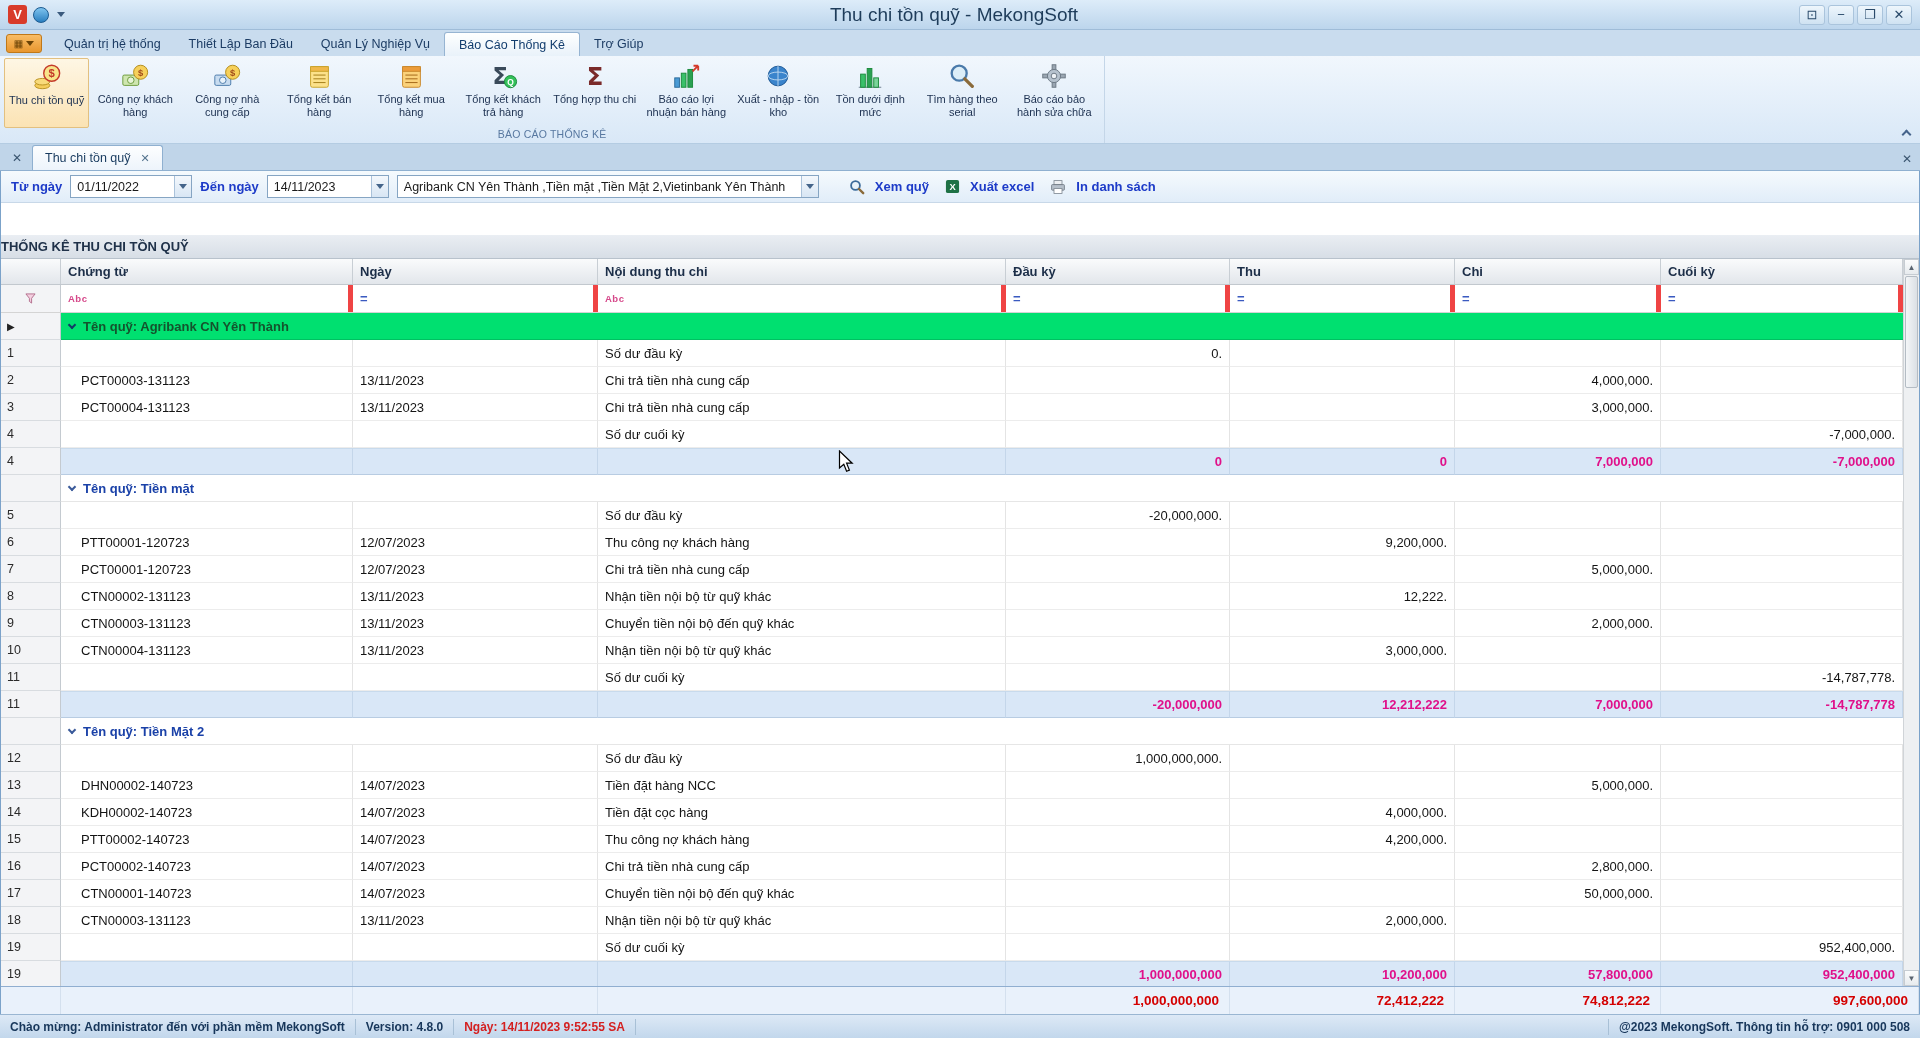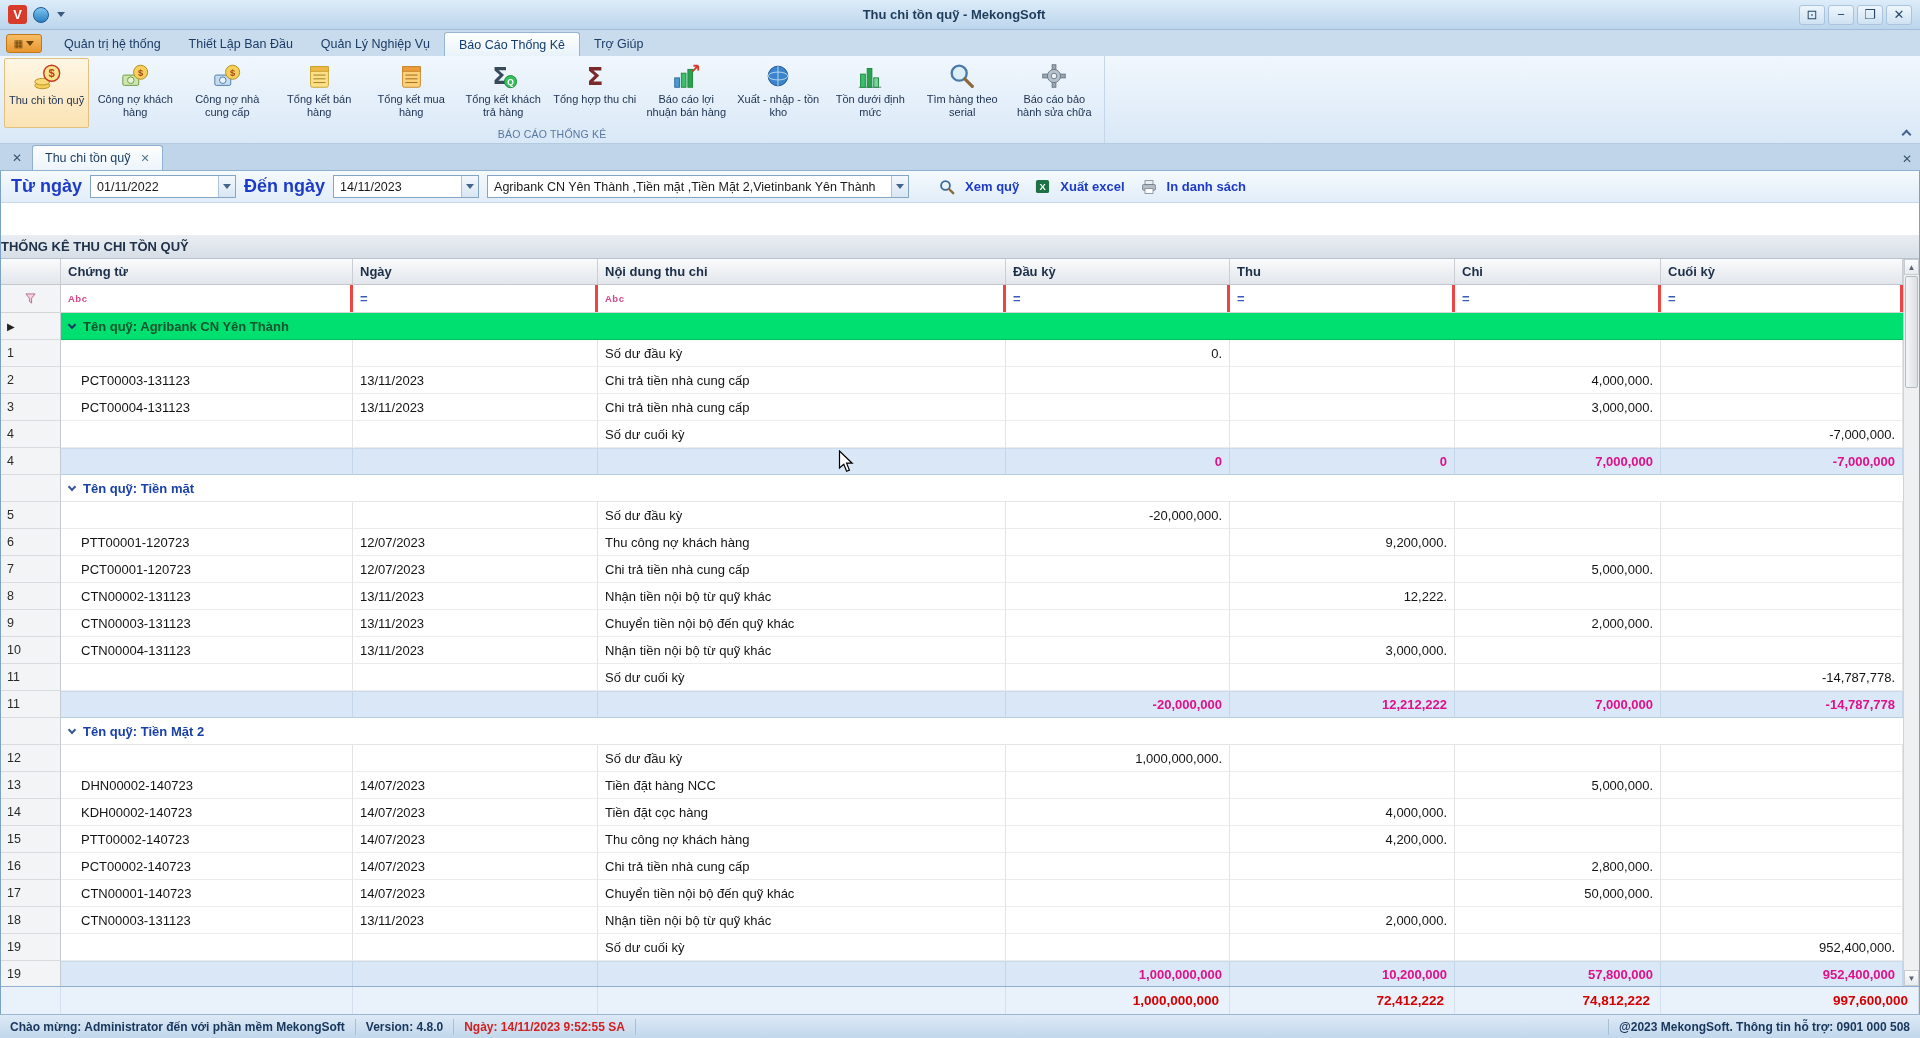--- a/index.html
+++ b/index.html
@@ -6,21 +6,21 @@
   html,body { width:1920px; height:1038px; overflow:hidden; }
   body { font-family:"Liberation Sans", sans-serif; font-size:13px; background:#cfe0f0; }
   .app { width:1920px; height:1038px; display:flex; flex-direction:column; position:relative; }
 
   
   .titlebar { flex:0 0 30px; background:linear-gradient(#ddecf9,#bcd5ec); border-bottom:1px solid #9fbcd8; display:flex; align-items:center; position:relative; }
   .tb-left { display:flex; align-items:center; gap:6px; padding-left:8px; z-index:2; }
   .logo { width:19px; height:19px; border-radius:3px; background:#d83b2a; color:#fff; font-weight:bold; font-size:13px; display:flex; align-items:center; justify-content:center; }
   .tb-ico { width:16px; height:16px; border-radius:50%; background:linear-gradient(#7fc4ef,#2a7fc0); border:1px solid #1a5a90; }
   .tb-caret { width:0; height:0; border-left:4px solid transparent; border-right:4px solid transparent; border-top:5px solid #3a5a7e; margin-left:2px; }
-  .tb-title { position:absolute; left:0; right:12px; text-align:center; color:#1e3c5a; font-size:13px;font-weight:bold; }
+  .tb-title { position:absolute; left:0; right:12px; text-align:center; color:#1e3c5a; font-size:19px; }
   .tb-right { margin-left:auto; display:flex; gap:3px; padding-right:8px; z-index:2; }
   .winbtn { width:26px; height:20px; display:flex; align-items:center; justify-content:center; color:#2a4a6a; font-size:13px; border-radius:3px; background:linear-gradient(#eef6fc,#cfe2f2); border:1px solid #aac4dc; }
 
   
   .menubar { flex:0 0 26px; background:#c9dcee; display:flex; align-items:flex-end; padding-left:4px; }
   .appbtn { width:36px; height:19px; background:linear-gradient(#f9bd66,#e8962e); border:1px solid #c07818; border-radius:3px; margin:0 8px 3px 2px; display:flex; align-items:center; justify-content:center; gap:3px; color:#6a4206; font-size:10px; }
   .appbtn .dd { border-top-color:#6a4206; }
   .mtab { padding:5px 14px 4px; color:#1c3c64; font-size:12.5px; }
   .mtab.active { background:linear-gradient(#feffff,#e9f2fa); border:1px solid #96b4d2; border-bottom:none; border-radius:3px 3px 0 0; color:#123d6e; }
 
@@ -38,43 +38,43 @@
   
   .doctabs { flex:0 0 27px; background:#c0d5e9; border-bottom:1px solid #8fb0d0; display:flex; align-items:flex-end; padding:0 8px; gap:6px; }
   .dt-close { width:18px; height:17px; margin-bottom:4px; display:flex; align-items:center; justify-content:center; color:#3a556f; font-size:12px; }
   .dtab { background:linear-gradient(#fdfeff,#edf4fb); border:1px solid #8fb0d0; border-bottom:none; border-radius:3px 3px 0 0; padding:5px 12px 5px; display:flex; align-items:center; gap:10px; color:#173a5e; font-size:12.5px; }
   .dtab .x { color:#54748e; font-size:11px; }
   .dt-right { margin-left:auto; margin-bottom:4px; color:#3a556f; font-size:12px; }
 
   
   .content { flex:1; min-height:0; display:flex; flex-direction:column; background:#fff; border-left:1px solid #7ba2c9; border-right:1px solid #7ba2c9; }
   .filterbar { flex:0 0 32px; background:linear-gradient(#f5fafd,#e1edf9); border-bottom:1px solid #c8d8e8; display:flex; align-items:center; gap:8px; padding:0 10px; }
-  .flabel { color:#1d3bc8; font-weight:bold; font-size:18px; }
+  .flabel { color:#1d3bc8; font-weight:bold; font-size:13px; }
   .combo { height:23px; background:#fff; border:1px solid #86a5c3; display:flex; align-items:center; }
   .combo-val { padding:0 6px; font-size:12.5px; color:#1a1a1a; white-space:nowrap; overflow:hidden; flex:1; }
   .combo-btn { width:17px; height:100%; border-left:1px solid #aac2da; background:linear-gradient(#f4f8fc,#d8e6f4); display:flex; align-items:center; justify-content:center; flex:0 0 17px; }
   .dd { width:0; height:0; border-left:4px solid transparent; border-right:4px solid transparent; border-top:5px solid #44648a; }
-  .w-date { width:146px; }
+  .w-date { width:122px; }
   .w-fund { width:422px; }
   .linkbtn { background:none; border:none; display:flex; align-items:center; gap:10px; color:#1d3bc8; font-weight:bold; font-size:13px; font-family:inherit; padding:0 4px; cursor:default; }
   .gap14 { width:10px; }
 
   .section-title { flex:0 0 24px; background:linear-gradient(#eaeef3,#d7dee6); border-bottom:1px solid #b8c2cc; display:flex; align-items:center; padding-left:0; color:#20324a; font-weight:bold; font-size:13px;margin-top:32px; }
 
   
   .grid-wrap { flex:1; min-height:0; display:flex; }
   .grid-main { flex:1; min-width:0; display:flex; flex-direction:column; overflow:hidden; }
   .gcols { display:grid; grid-template-columns:60px 292px 245px 408px 224px 225px 206px minmax(0,1fr); }
   .group-gcols { display:grid; grid-template-columns:60px minmax(0,1fr); }
 
   .ghead { flex:0 0 26px; background:linear-gradient(#fafbfc,#e2e6eb); border-bottom:1px solid #c2c8ce; }
   .hcell { border-right:1px solid #c8ced4; display:flex; align-items:center; padding:0 7px; font-weight:bold; color:#1c2e48; font-size:13px; overflow:hidden; white-space:nowrap; }
 
   .gfilter { flex:0 0 28px; background:#fff; border-bottom:1px solid #d4d4d4; }
-  .fcell { border-right:3px solid #ef4444; display:flex; align-items:center; padding:0 7px; }
+  .fcell { border-right:5px solid #ef4444; display:flex; align-items:center; padding:0 7px; }
   .fnum { background:#f3f4f6; border-right:1px solid #c4cad0; justify-content:center; }
   .abc { font-size:9.5px; font-weight:bold; color:#d6488a; letter-spacing:.5px; }
   .eq { font-size:13px; font-weight:bold; color:#3a5ac0; }
 
   .gbody { flex:1; overflow:hidden; background:#fff; }
   .row { height:27px; }
   .numcell { background:#f3f4f6; border-right:1px solid #c4cad0; border-bottom:1px solid #d8dce0; display:flex; align-items:center; padding:0 6px; font-size:12.5px; color:#2a2a2a; }
   .cell { border-right:1px solid #e4e4e4; border-bottom:1px solid #ececec; display:flex; align-items:center; padding:0 7px; font-size:13px; color:#141414; white-space:nowrap; overflow:hidden; }
   .cell.num { justify-content:flex-end; }
   .cell.indent { padding-left:20px; }

